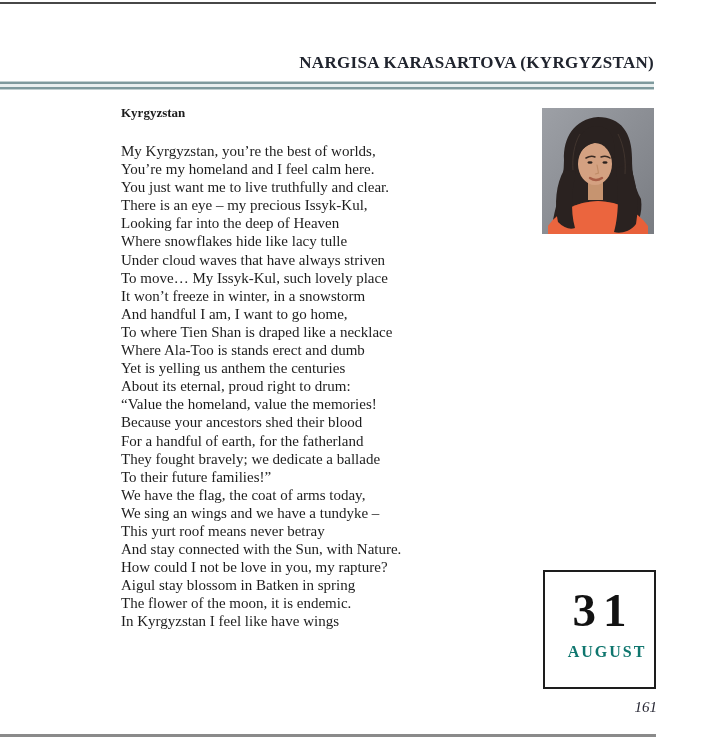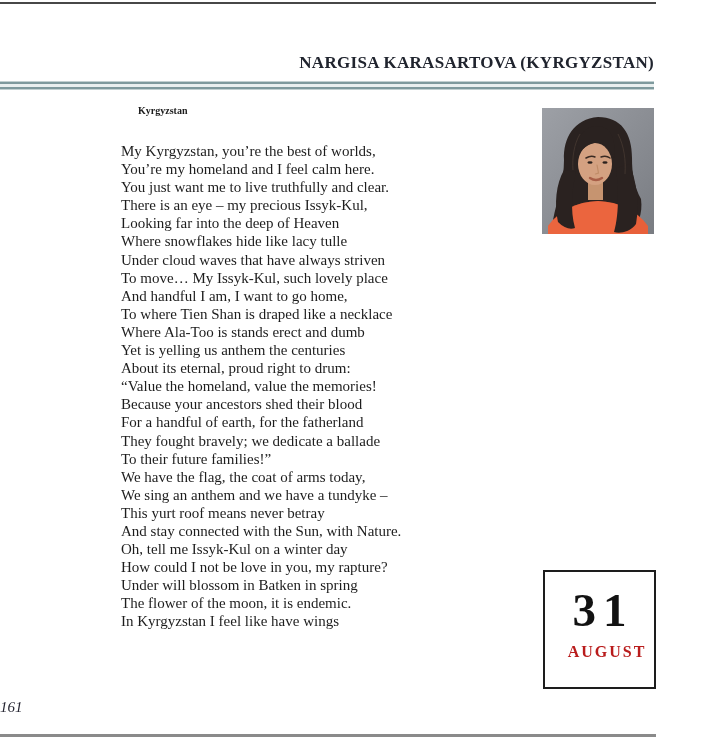--- a/index.html
+++ b/index.html
@@ -41,23 +41,23 @@
   }
   
   .double-rule {
     position: absolute; top: 81px; left: 0; width: 654px;
   }
   .double-rule .r1 { height: 1px; background: #c2d0d1; }
   .double-rule .r2 { height: 2px; background: #7e999d; }
   .double-rule .r3 { height: 3px; background: #e9efef; }
   
   .poem-title {
-    position: absolute; top: 105px; left: 138px;
-    font-weight: bold;
-    font-size: 10px;
+    position: absolute; top: 105px; left: 121px;
+    font-weight: bold;
+    font-size: 13px;
     color: #1c1c1c;
   }
   .poem {
     position: absolute; top: 142px; left: 121px; width: 420px;
     font-size: 15px;
     line-height: 18.1px;
     color: #1d1d1d;
   }
   .poem-line { white-space: nowrap; }
   
@@ -83,25 +83,26 @@
     letter-spacing: 7px;
     padding-left: 7px;
     color: #121212;
   }
   .datebox .month {
     margin-top: 9px;
     font-size: 16px;
     font-weight: bold;
     letter-spacing: 2px;
     padding-left: 15px;
-    color: #b91c1c;
+    color: #0f766e;
   }
   
   .page-number {
     position: absolute; top: 699px; left: 0; width: 657px;
+    text-align: right;
     font-style: italic;
     font-size: 15px;
     color: #262633;
   }
 </style>
 </head>
 <body>
 
 <div class="page">
 
@@ -123,37 +124,37 @@
 
   <div class="poem">
       <div class="poem-line">My Kyrgyzstan, you’re the best of worlds,</div>
       <div class="poem-line">You’re my homeland and I feel calm here.</div>
       <div class="poem-line">You just want me to live truthfully and clear.</div>
       <div class="poem-line">There is an eye – my precious Issyk-Kul,</div>
       <div class="poem-line">Looking far into the deep of Heaven</div>
       <div class="poem-line">Where snowflakes hide like lacy tulle</div>
       <div class="poem-line">Under cloud waves that have always striven</div>
       <div class="poem-line">To move… My Issyk-Kul, such lovely place</div>
+      <div class="poem-line">It won’t freeze in winter, in a snowstorm</div>
       <div class="poem-line">And handful I am, I want to go home,</div>
       <div class="poem-line">To where Tien Shan is draped like a necklace</div>
       <div class="poem-line">Where Ala-Too is stands erect and dumb</div>
       <div class="poem-line">Yet is yelling us anthem the centuries</div>
       <div class="poem-line">About its eternal, proud right to drum:</div>
       <div class="poem-line">“Value the homeland, value the memories!</div>
       <div class="poem-line">Because your ancestors shed their blood</div>
       <div class="poem-line">For a handful of earth, for the fatherland</div>
       <div class="poem-line">They fought bravely; we dedicate a ballade</div>
       <div class="poem-line">To their future families!”</div>
       <div class="poem-line">We have the flag, the coat of arms today,</div>
-      <div class="poem-line">We sing an anthem and we have a tundyke –</div>
+      <div class="poem-line">We sing an wings and we have a tundyke –</div>
       <div class="poem-line">This yurt roof means never betray</div>
       <div class="poem-line">And stay connected with the Sun, with Nature.</div>
-      <div class="poem-line">Oh, tell me Issyk-Kul on a winter day</div>
       <div class="poem-line">How could I not be love in you, my rapture?</div>
-      <div class="poem-line">Under will blossom in Batken in spring</div>
+      <div class="poem-line">Aigul stay blossom in Batken in spring</div>
       <div class="poem-line">The flower of the moon, it is endemic.</div>
       <div class="poem-line">In Kyrgyzstan I feel like have wings</div>
     </div>
 
   <svg class="photo" viewBox="0 0 112 126" xmlns="http://www.w3.org/2000/svg" aria-hidden="true">
     <defs>
       <linearGradient id="pbg" x1="0" y1="0" x2="1" y2="1">
         <stop offset="0" stop-color="#9da0a6"></stop>
         <stop offset="1" stop-color="#797c82"></stop>
       </linearGradient>

